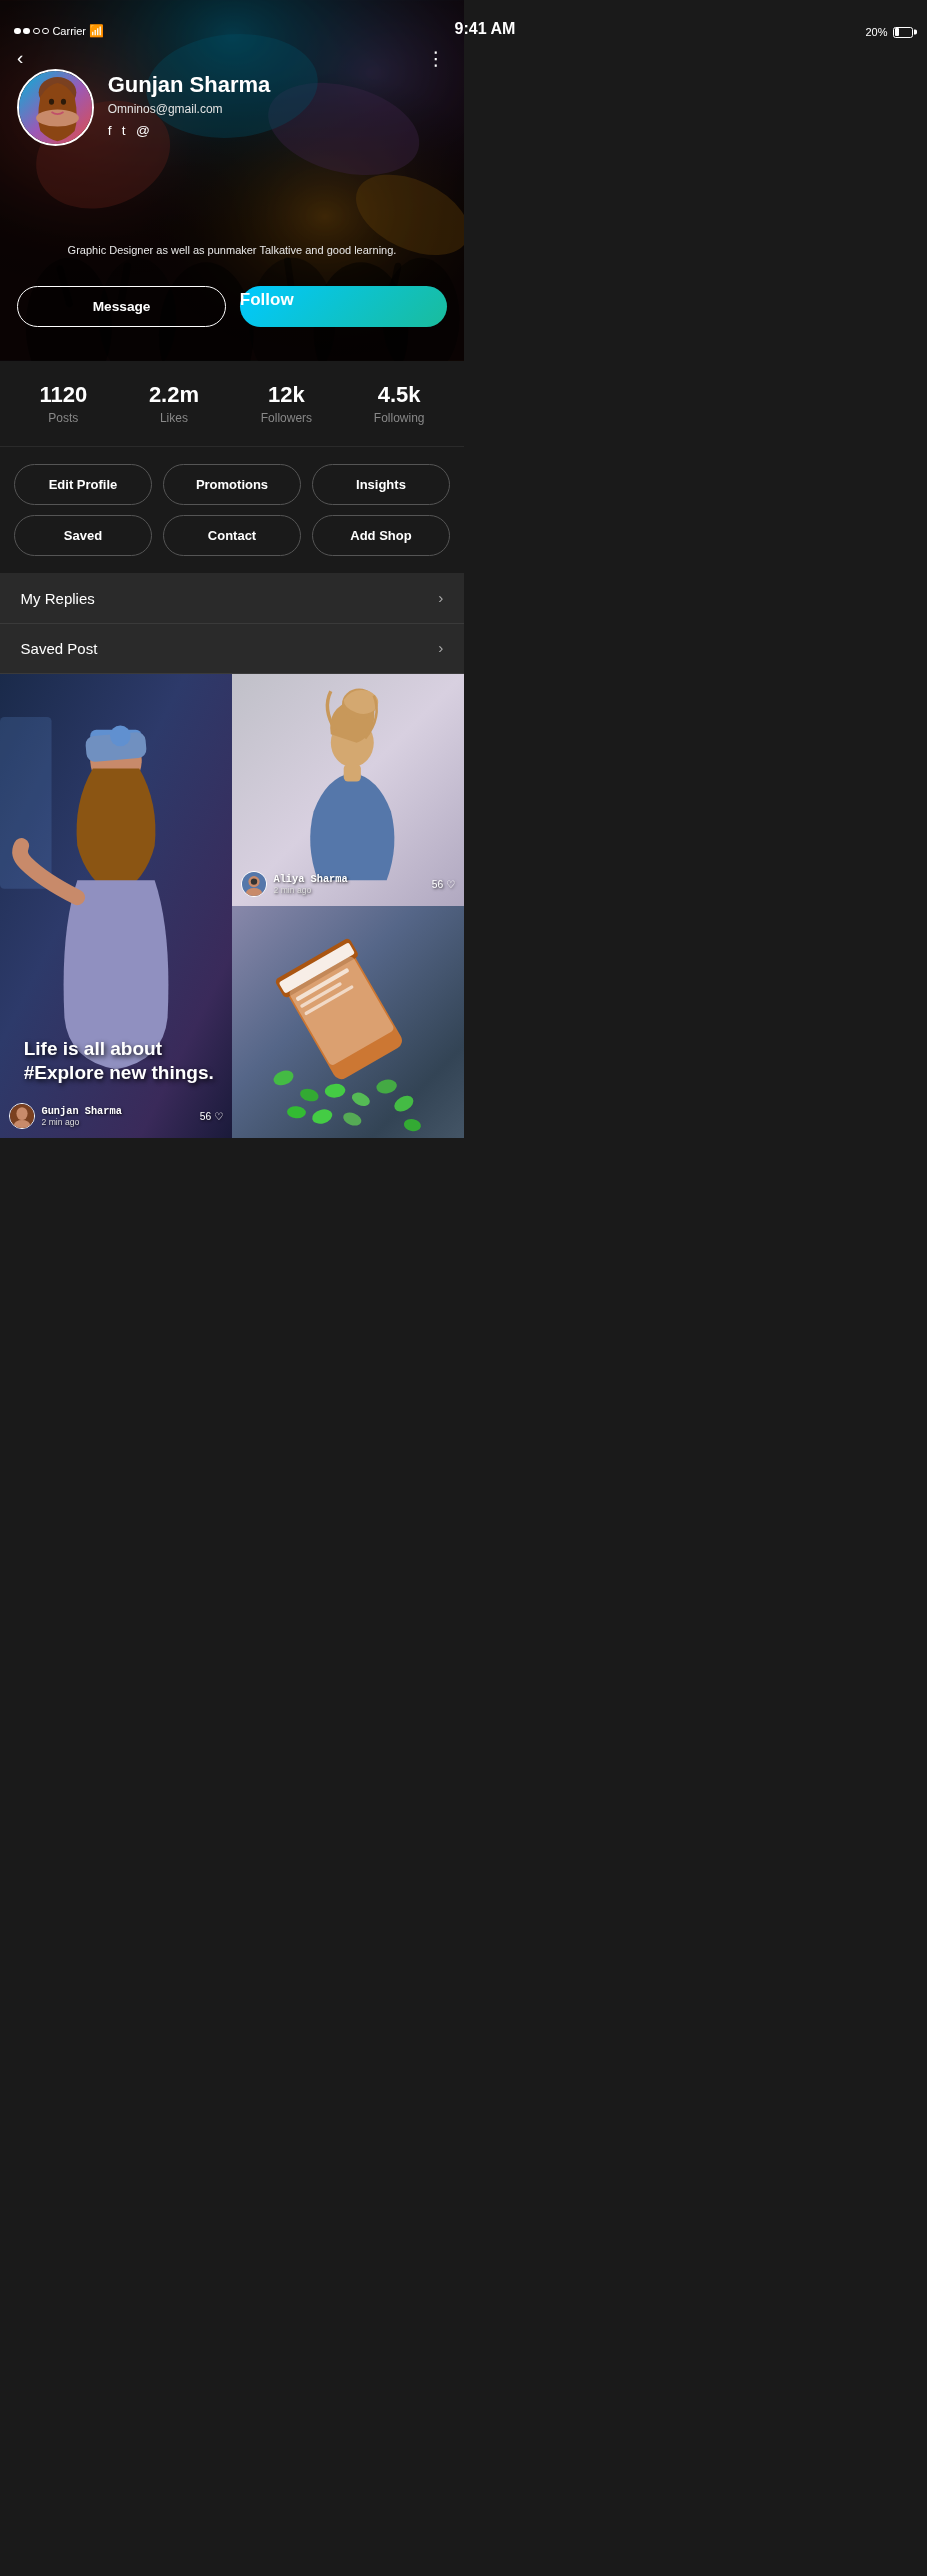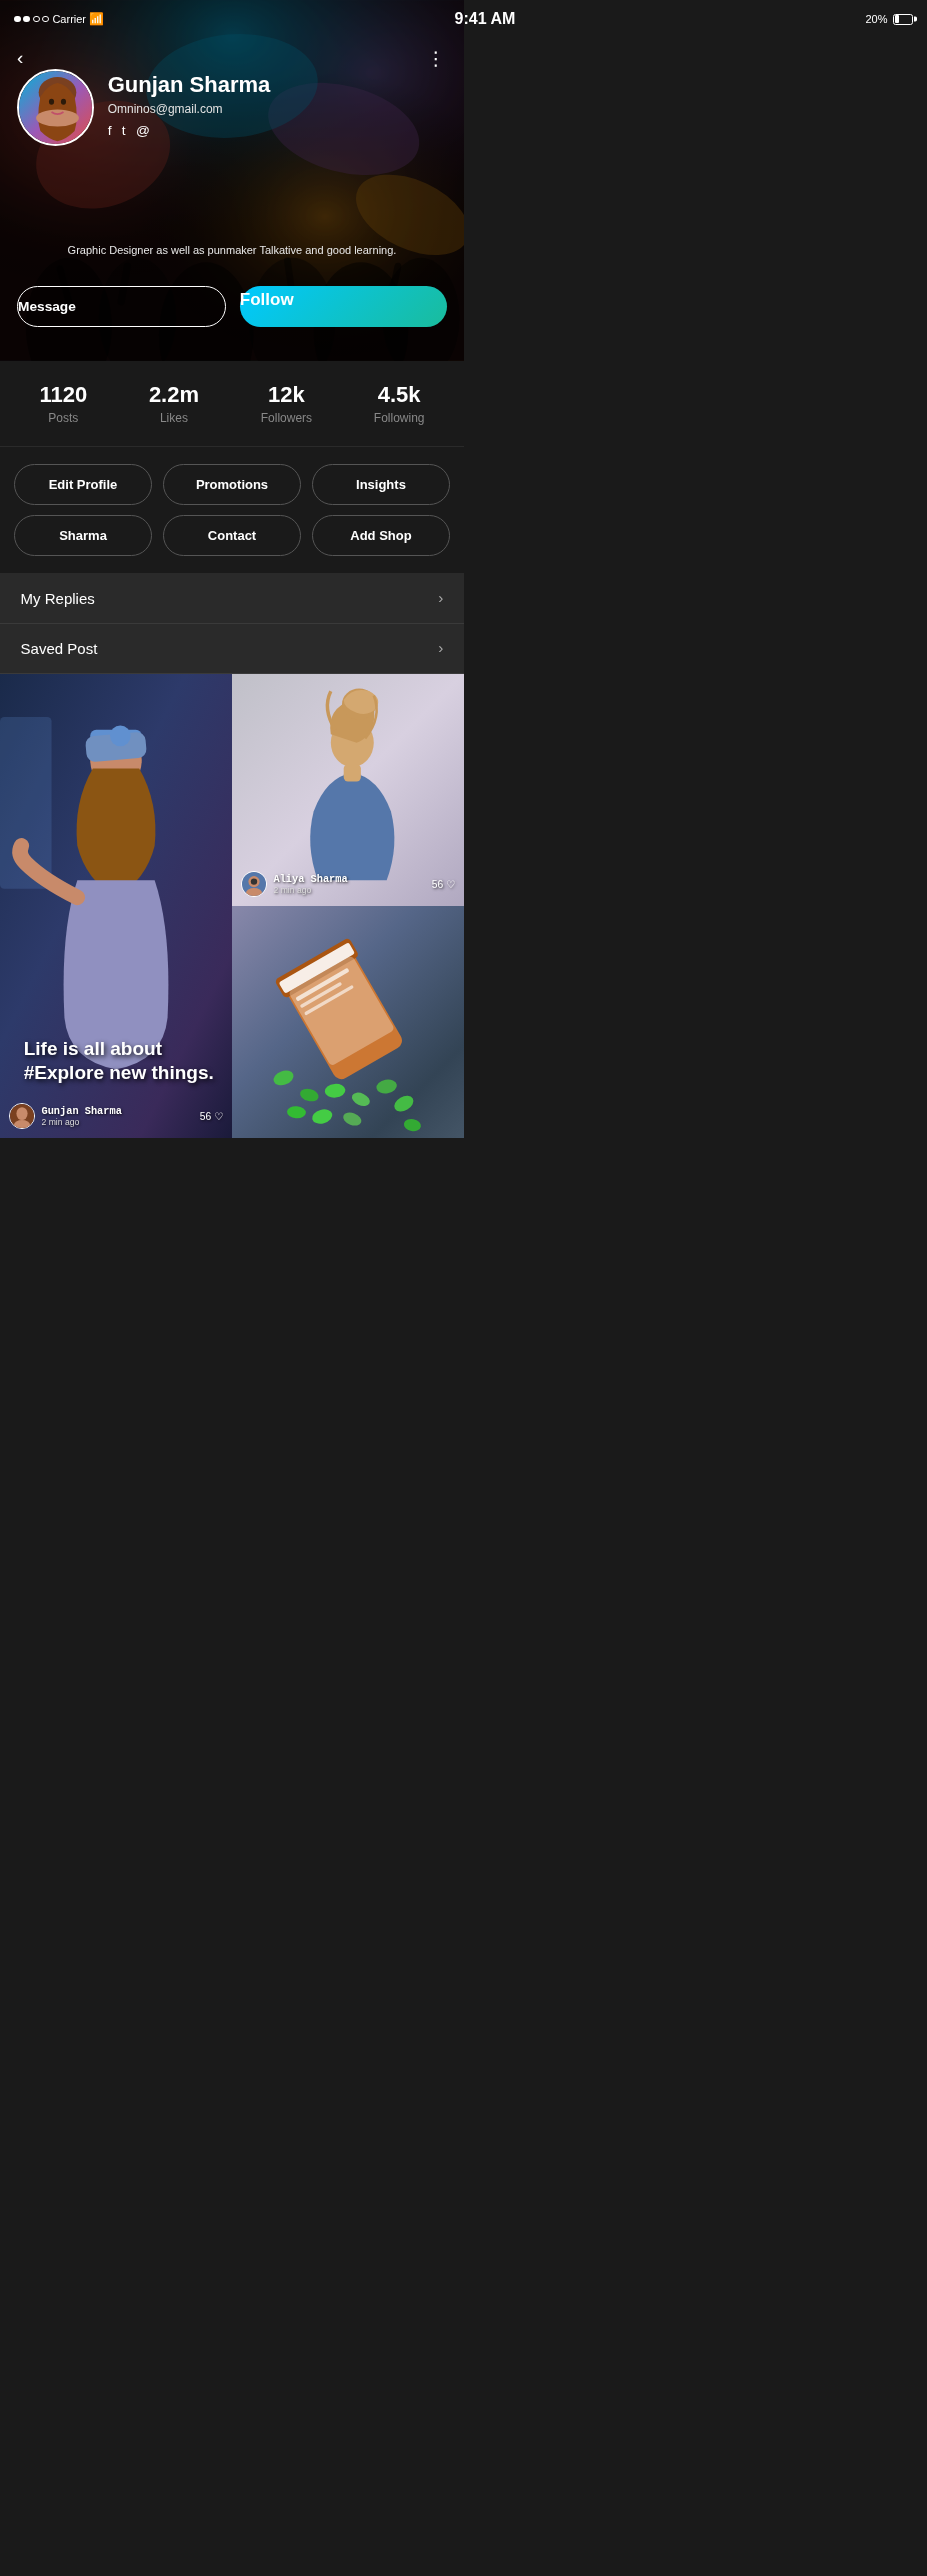--- a/index.html
+++ b/index.html
@@ -12,21 +12,21 @@
       overflow-x: hidden;
     }
 
     
     .status-bar {
       background: transparent;
       position: absolute;
       top: 0; left: 0; right: 0;
       height: 38px;
       display: flex;
-      align-items: center;
+      align-items: flex-end;
       justify-content: space-between;
       padding: 0 13.7px;
       z-index: 10;
     }
     .status-left { display: flex; align-items: center; gap: 3.4px; font-size: 11px; font-weight: 500; }
     .status-center { font-size: 16px; font-weight: 600; }
     .status-right { display: flex; align-items: center; gap: 5.2px; font-size: 11px; font-weight: 400; }
     .signal-dots { display: flex; gap: 2.6px; }
     .dot { width: 6.9px; height: 6.9px; border-radius: 50%; background: #fff; }
     .dot.empty { background: transparent; border: 1.3px solid #fff; }
@@ -137,21 +137,21 @@
     .btn-message {
       flex: 1;
       padding: 12px 0;
       border-radius: 26px;
       border: 1.7px solid #fff;
       background: transparent;
       color: #fff;
       font-size: 13.7px;
       font-weight: 600;
       cursor: pointer;
-      text-align: left;
+      text-align: center;
     }
     .btn-follow {
       flex: 1;
       padding: 4px 0;
       border-radius: 26px;
       border: none;
       background: linear-gradient(135deg, #00c9ff, #1abc9c);
       color: #fff;
       font-size: 17px;
       font-weight: 600;
@@ -387,21 +387,21 @@
   <div class="stat-item">
     <div class="stat-value">4.5k</div>
     <div class="stat-label">Following</div>
   </div>
 </div>
 
 <div class="action-grid">
   <div class="grid-btn">Edit Profile</div>
   <div class="grid-btn">Promotions</div>
   <div class="grid-btn">Insights</div>
-  <div class="grid-btn">Sharma</div>
+  <div class="grid-btn">Saved</div>
   <div class="grid-btn">Contact</div>
   <div class="grid-btn">Add Shop</div>
 </div>
 
 <div class="menu-section">
   <div class="menu-item">
     <span class="menu-item-label">My Replies</span>
     <span class="menu-chevron">›</span>
   </div>
   <div class="menu-item">

